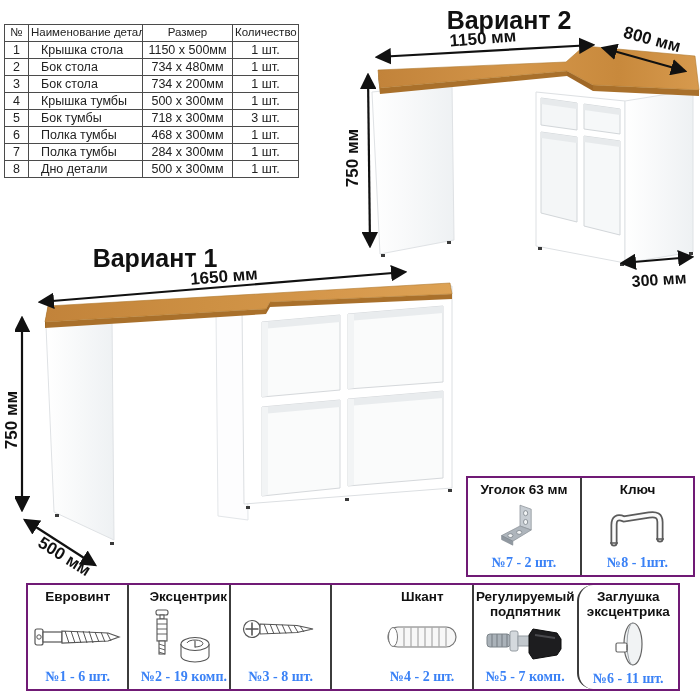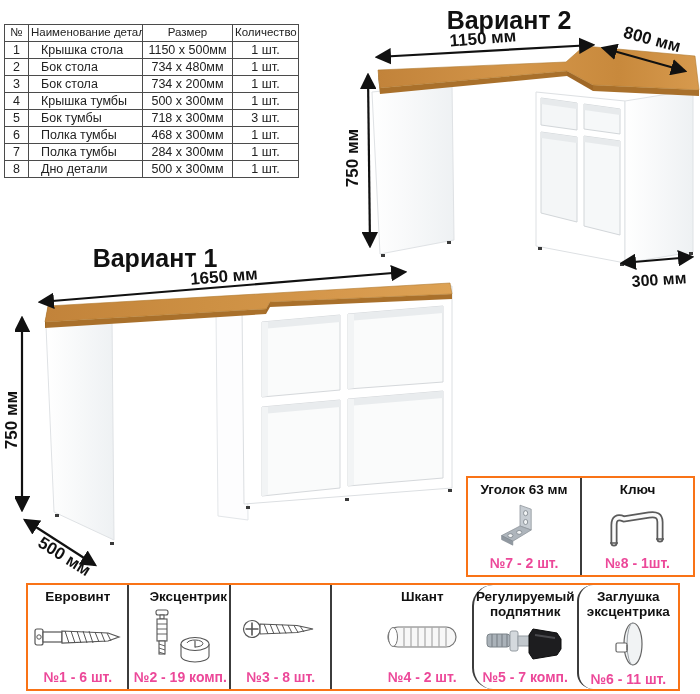--- a/index.html
+++ b/index.html
@@ -28,28 +28,28 @@
 
   
   .dim-label {
     position:absolute; font-weight:bold; font-size:17px; color:#111;
     white-space:nowrap;
   }
 
   .drawing { position:absolute; }
 
   
-  .hw-group { position:absolute; display:flex; border:2px solid #f97316; background:#fff; }
+  .hw-group { position:absolute; display:flex; border:2px solid #701a75; background:#fff; }
   .hw-box { display:flex; flex-direction:column; align-items:center; padding:4px 2px 3px 2px; }
   .hw-box + .hw-box { border-left:2px solid #3c3c3c; }
   .hw-title {
     font-weight:bold; font-size:13.5px; line-height:1.12; text-align:center; color:#111;
   }
   .hw-icon-wrap { flex:1; display:flex; align-items:center; justify-content:center; width:100%; }
-  .hw-count { font-weight:bold; font-size:14px; color:#ec4899; white-space:nowrap; padding-bottom:1px; }
+  .hw-count { font-weight:bold; font-size:14px; color:#3b82f6; white-space:nowrap; padding-bottom:1px;font-family:Liberation Serif, serif; }
 </style>
 </head>
 <body>
 
 <div id="page">
 
   <div id="parts-table">
     <table>
       <colgroup>
           <col style="width:24px">
@@ -367,21 +367,21 @@
               <line x1="43" y1="4.5" x2="43" y2="23.5"></line>
             <line x1="50" y1="4.5" x2="50" y2="23.5"></line>
               <line x1="57" y1="4.5" x2="57" y2="23.5"></line>
             <line x1="64" y1="5" x2="64" y2="23"></line>
           </g>
         </svg>
       </div>
       <div class="hw-count">№4 - 2 шт.</div>
     </div>
 
-    <div class="hw-box" style="flex:1;border-radius:21px;">
+    <div class="hw-box" style="flex:1;">
       <div class="hw-title">Регулируемый подпятник</div>
       <div class="hw-icon-wrap">
         <svg width="84" height="42" viewBox="0 0 84 42">
           <rect x="4" y="11" width="23" height="13" rx="3" fill="#aab2b9" stroke="#7c848a" stroke-width="1"></rect>
           <g stroke="#7c848a" stroke-width="1.2">
             <line x1="9" y1="11" x2="9" y2="24"></line>
               <line x1="14" y1="11" x2="14" y2="24"></line>
             <line x1="19" y1="11" x2="19" y2="24"></line>
               <line x1="24" y1="11" x2="24" y2="24"></line>
           </g>

